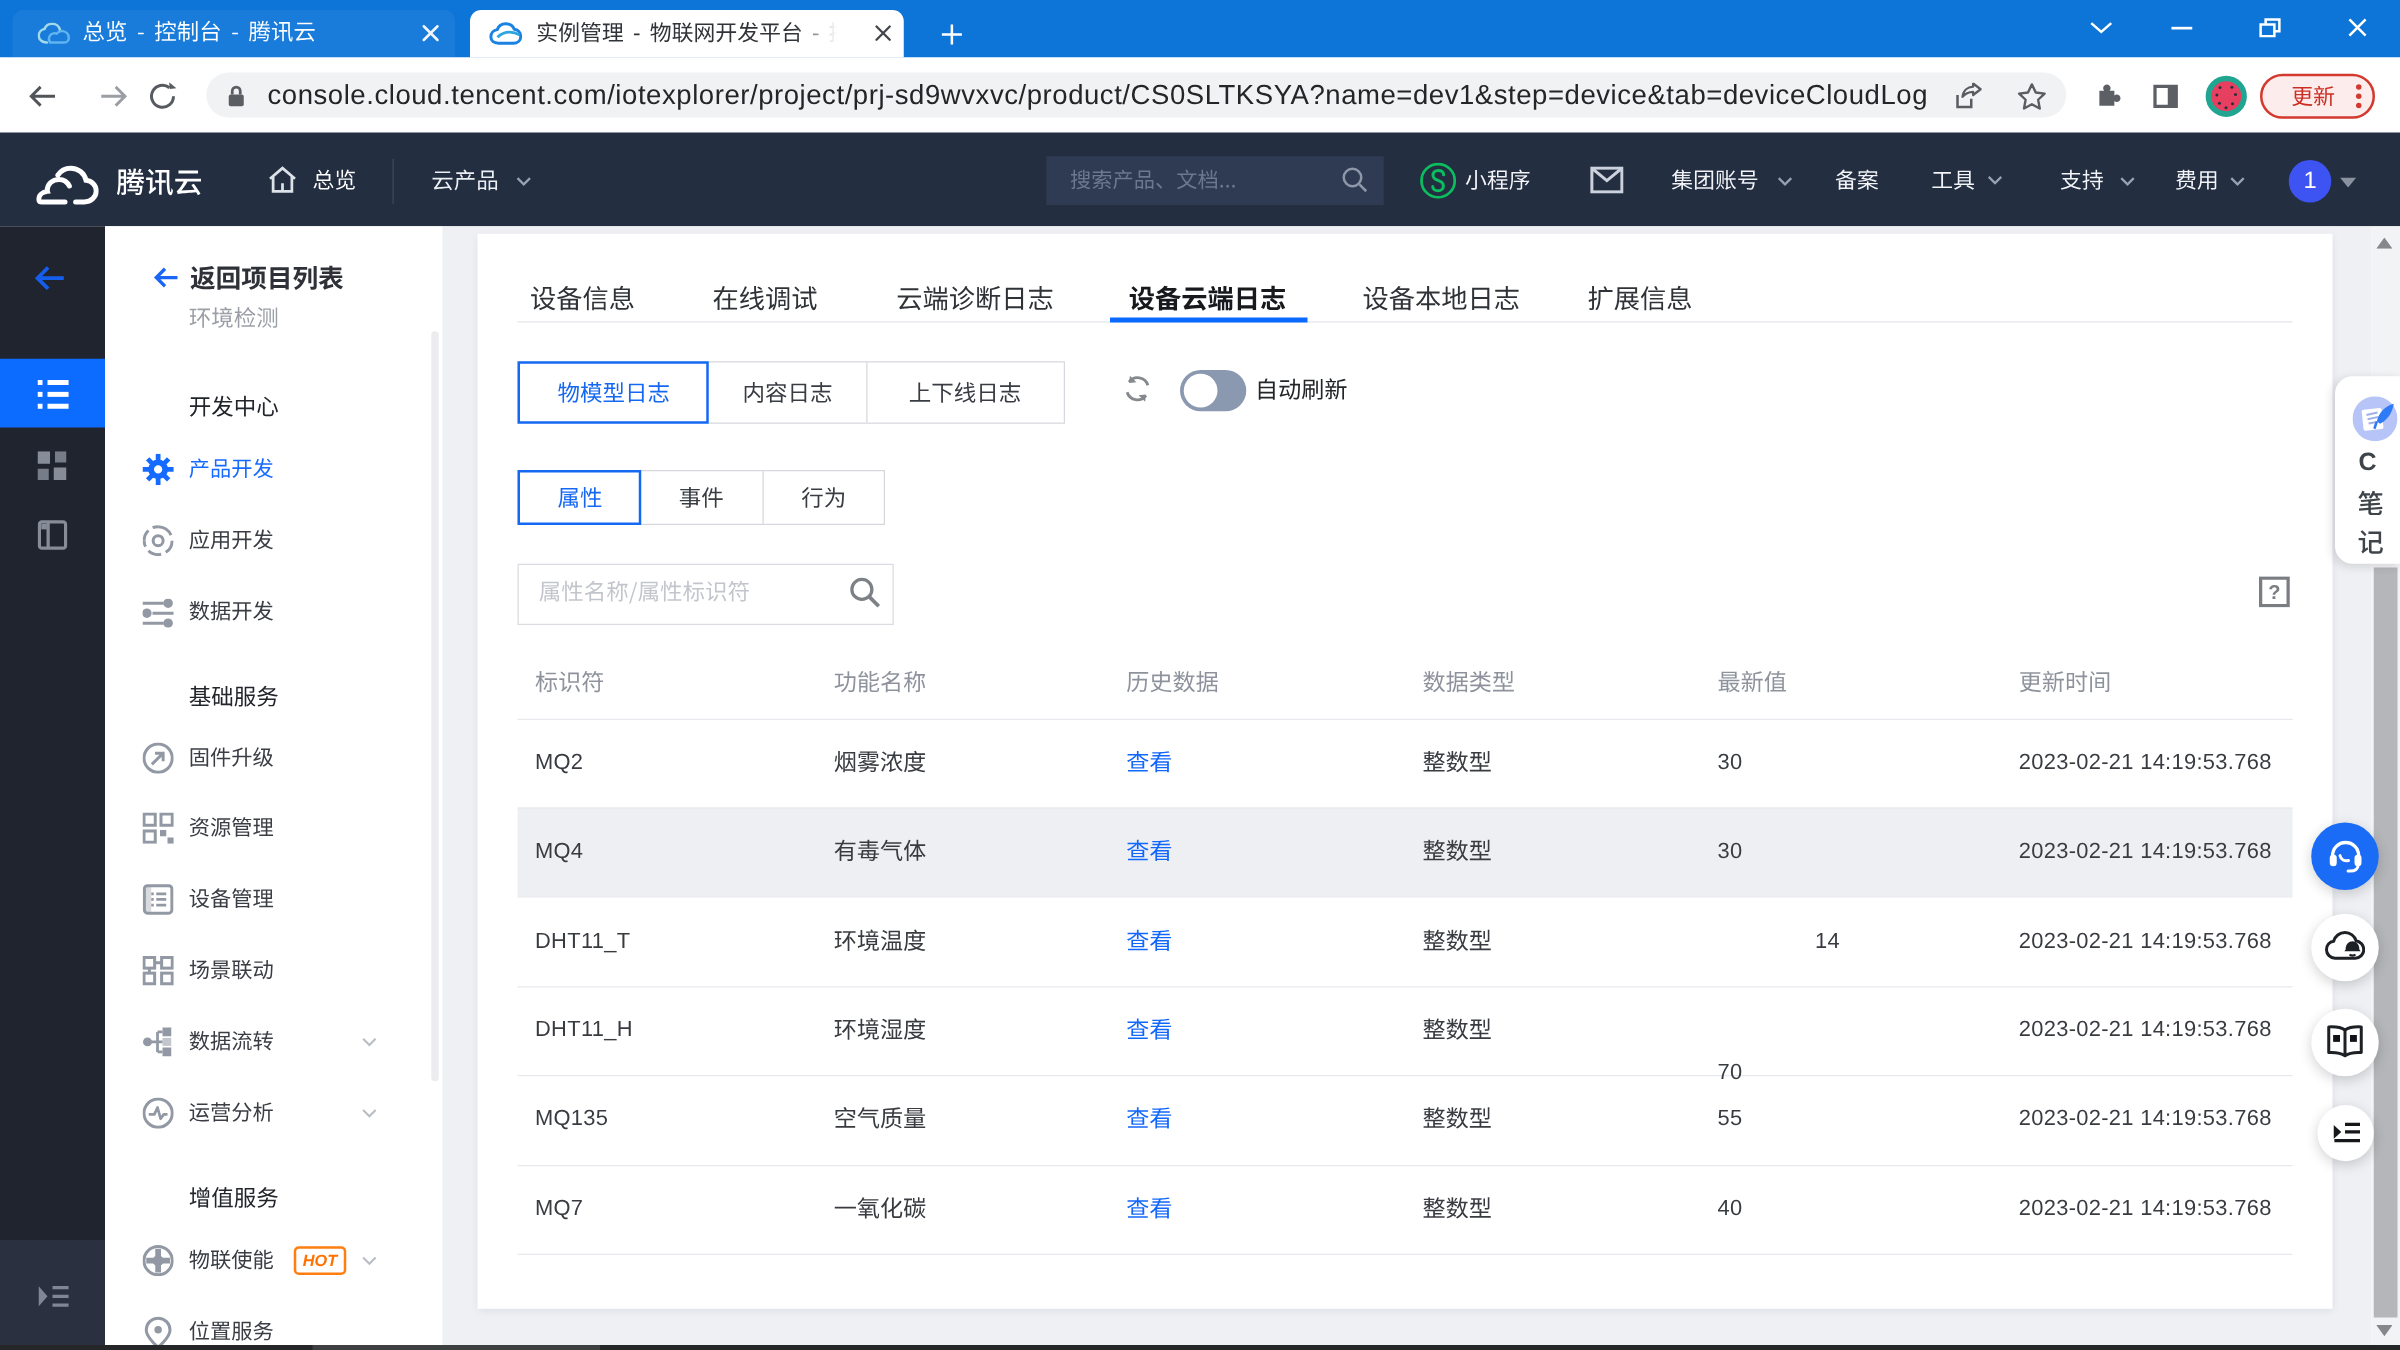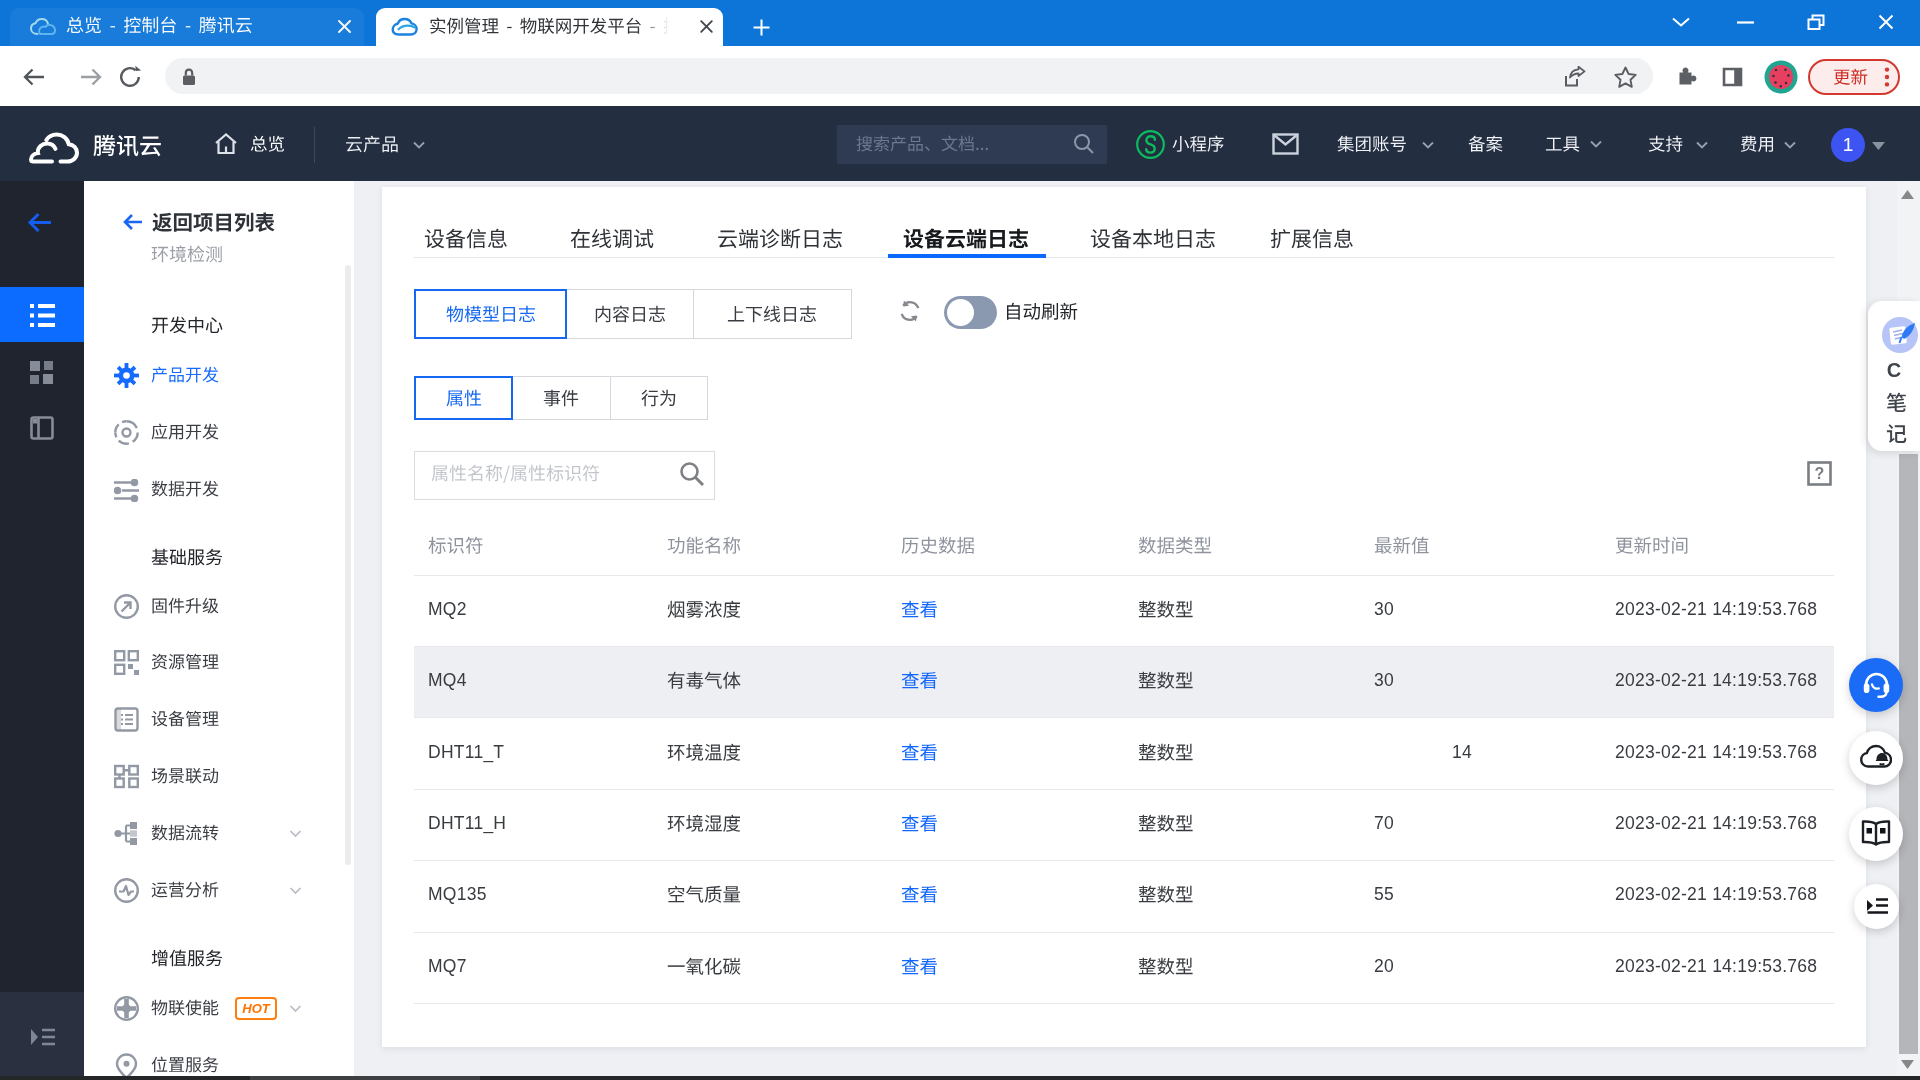--- a/index.html
+++ b/index.html
@@ -283,20 +283,21 @@
     </svg>
     <svg class="t" style="left:118px;top:65px" width="24" height="24" viewBox="0 0 24 24">
       <path d="M20.8 12 A8.8 8.8 0 1 1 17.6 5.2" fill="none" stroke="#575b5f" stroke-width="2.4"></path>
       <path d="M17.3 0.8 L17.8 6.1 L23.1 5.6 Z" fill="#575b5f"></path>
     </svg>
     <div class="omnibox"></div>
     <svg class="t" style="left:182px;top:68px" width="14" height="18" viewBox="0 0 14 18">
       <rect x="1" y="7.5" width="12" height="9.5" rx="1.6" fill="#5a5e63"></rect>
       <path d="M3.8 7.5 V5 C3.8 3 5.1 1.6 7 1.6 C8.9 1.6 10.2 3 10.2 5 V7.5" fill="none" stroke="#5a5e63" stroke-width="2.2"></path>
     </svg>
+    <div class="url">console.cloud.tencent.com/iotexplorer/project/prj-sd9wvxvc/product/CS0SLTKSYA?name=dev1&amp;step=device&amp;tab=deviceCloudLog</div>
     <svg class="t" style="left:1563px;top:66px" width="24" height="22" viewBox="0 0 24 22">
       <path d="M3 10 V19.5 H14 V13" fill="none" stroke="#595d62" stroke-width="2"></path>
       <path d="M7 11.5 C7.5 6.5 11 3.6 15.5 3.3 L15.5 0.8 L21.5 5.4 L15.5 10 L15.5 7.5 C11.8 7.6 9 9 7 11.5 Z" fill="none" stroke="#595d62" stroke-width="1.8" stroke-linejoin="round"></path>
     </svg>
     <svg class="t" style="left:1614px;top:66px" width="23" height="22" viewBox="0 0 23 22">
       <path d="M11.5 1.5 L14.6 8 L21.7 8.9 L16.5 13.8 L17.8 20.8 L11.5 17.4 L5.2 20.8 L6.5 13.8 L1.3 8.9 L8.4 8 Z" fill="none" stroke="#595d62" stroke-width="1.9" stroke-linejoin="round"></path>
     </svg>
     <svg class="t" style="left:1675px;top:66px" width="22" height="22" viewBox="0 0 22 22">
 <path d="M4.5 6.5 L8.3 6.5 C7.8 6 7.5 5.3 7.5 4.6 C7.5 3 8.8 1.6 10.5 1.6 C12.2 1.6 13.5 3 13.5 4.6 C13.5 5.3 13.2 6 12.7 6.5 L16.5 6.5 L16.5 10.3 C17 9.8 17.7 9.5 18.4 9.5 C20 9.5 21.4 10.8 21.4 12.5 C21.4 14.2 20 15.5 18.4 15.5 C17.7 15.5 17 15.2 16.5 14.7 L16.5 18.5 L4.5 18.5 Z" fill="#5c6065"></path>
     </svg>
@@ -1002,21 +1003,21 @@
         <use href="#r770b" x="1000"></use>
       </g>
     </svg>
     <svg class="t " style="left:1138px;top:814px;" width="55.5" height="19.6">
       <g transform="translate(0,16.3) scale(0.01850,-0.01850)" fill="#383b40">
         <use href="#r6574" x="0"></use>
         <use href="#r6570" x="1000"></use>
         <use href="#r578b" x="2000"></use>
       </g>
     </svg>
-    <div class="lat" style="left:1374px;top:813px">70</div>
+    <div class="lat" style="left:1374px;top:847px">70</div>
     <div class="lat" style="left:1615px;top:813px">2023-02-21 14:19:53.768</div>
     <div class="lat" style="left:428px;top:884px">MQ135</div>
     <svg class="t " style="left:667px;top:885px;" width="74.0" height="19.6">
       <g transform="translate(0,16.3) scale(0.01850,-0.01850)" fill="#383b40">
         <use href="#r7a7a" x="0"></use>
         <use href="#r6c14" x="1000"></use>
         <use href="#r8d28" x="2000"></use>
         <use href="#r91cf" x="3000"></use>
       </g>
     </svg>
@@ -1050,21 +1051,21 @@
         <use href="#r770b" x="1000"></use>
       </g>
     </svg>
     <svg class="t " style="left:1138px;top:957px;" width="55.5" height="19.6">
       <g transform="translate(0,16.3) scale(0.01850,-0.01850)" fill="#383b40">
         <use href="#r6574" x="0"></use>
         <use href="#r6570" x="1000"></use>
         <use href="#r578b" x="2000"></use>
       </g>
     </svg>
-    <div class="lat" style="left:1374px;top:956px">20</div>
+    <div class="lat" style="left:1374px;top:956px">40</div>
     <div class="lat" style="left:1615px;top:956px">2023-02-21 14:19:53.768</div>
     <div class="strack"></div>
     <svg class="t" style="left:1901px;top:190px" width="13" height="9">
       <path d="M0 9 H13 L6.5 0 Z" fill="#85878a"></path>
     </svg>
     <div class="pthumb"></div>
     <svg class="t" style="left:1901px;top:1060px" width="13" height="9">
       <path d="M0 0 H13 L6.5 9 Z" fill="#85878a"></path>
     </svg>
     <div class="notew">

